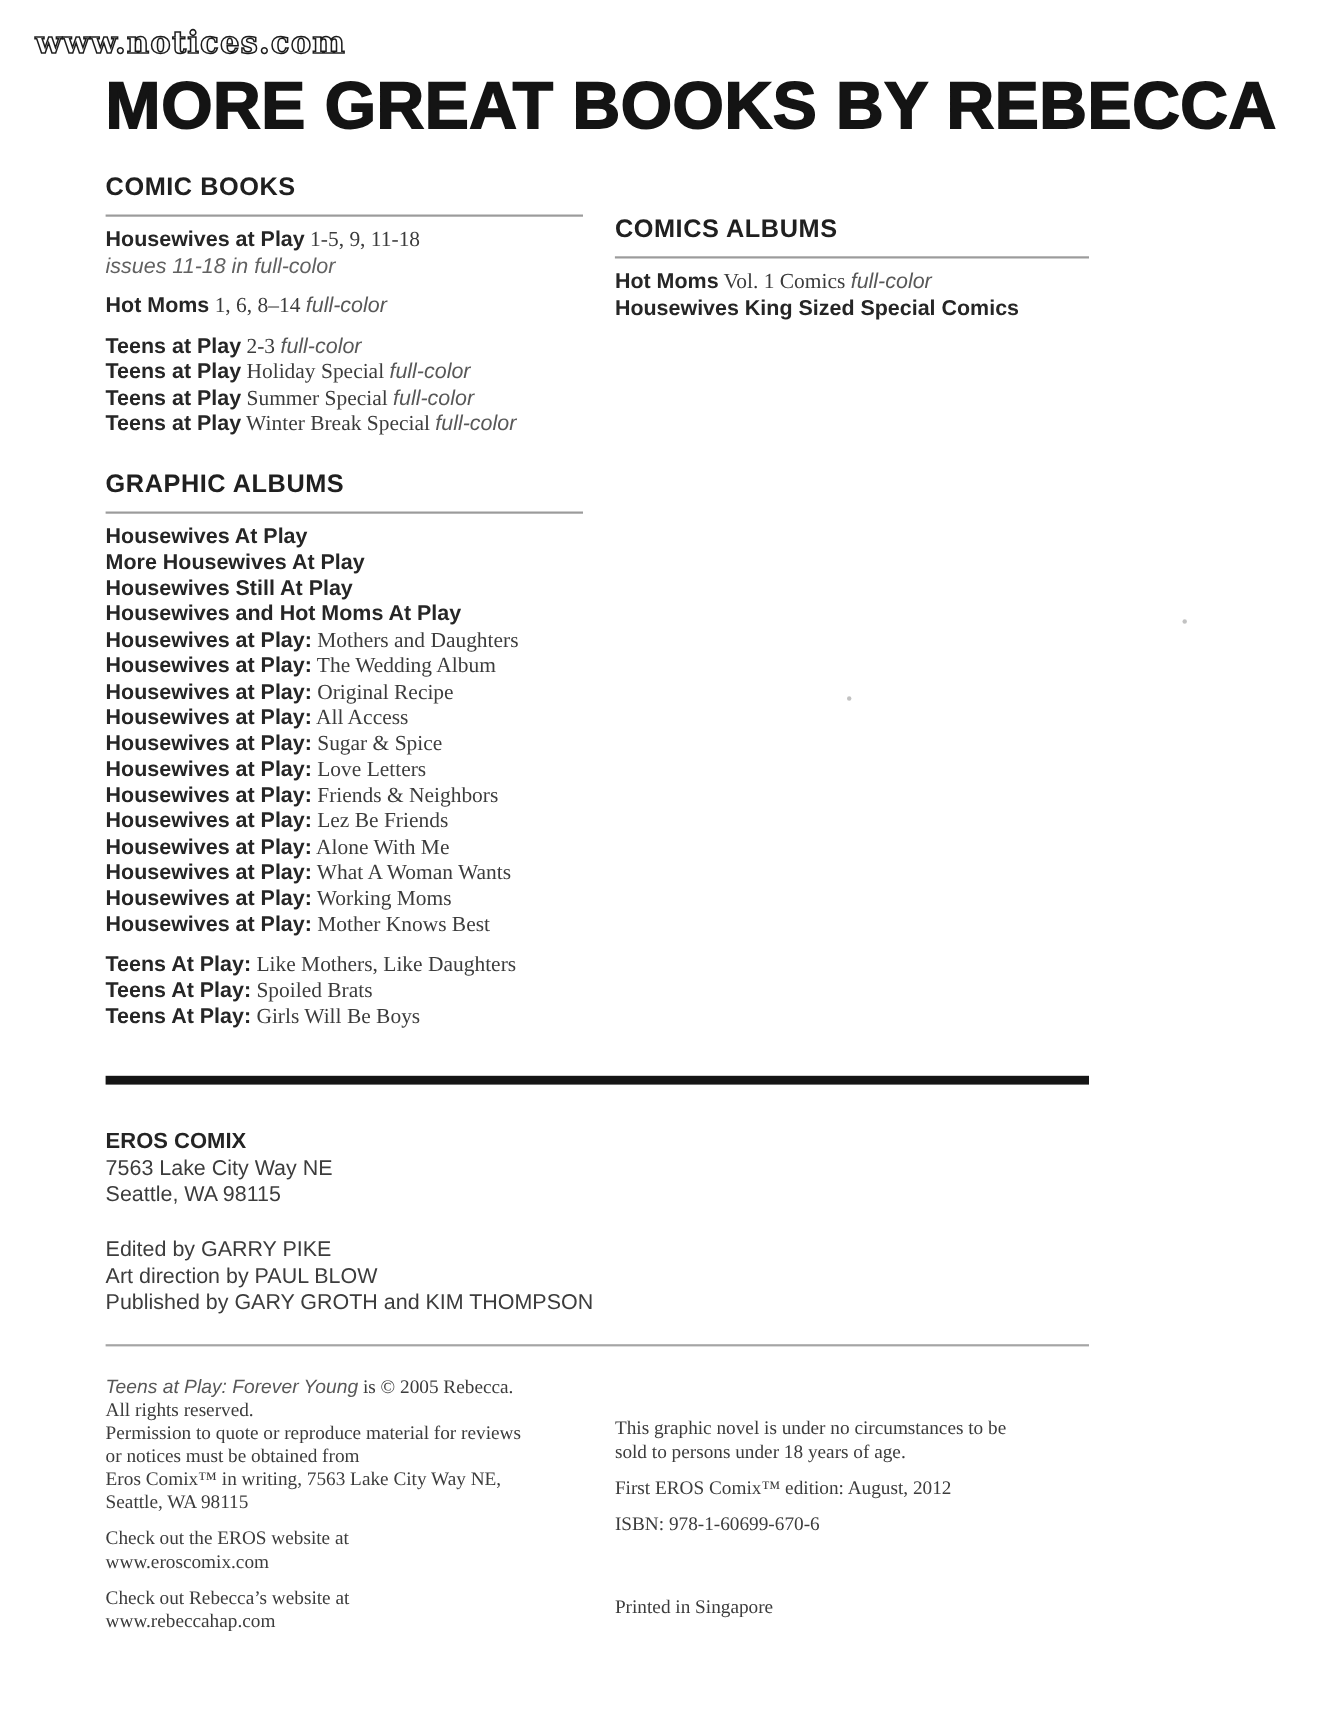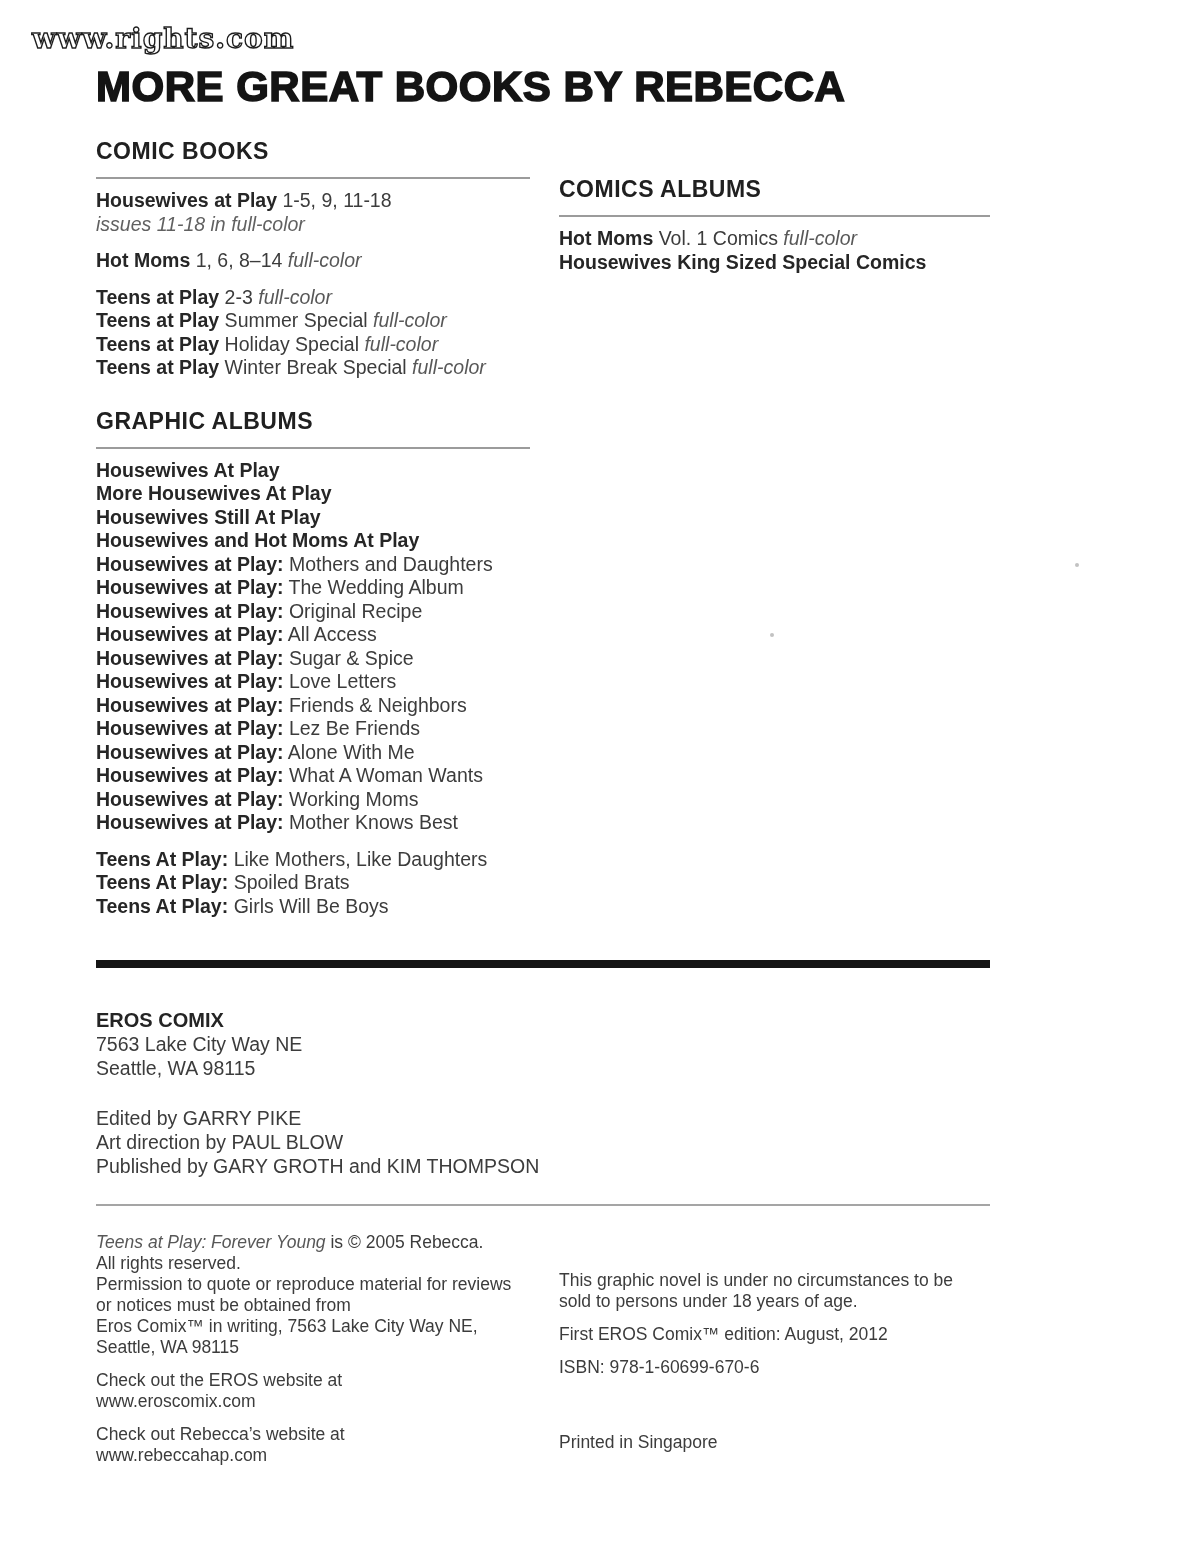--- a/index.html
+++ b/index.html
@@ -21,21 +21,21 @@
     top: 22px;
     font-family: "DejaVu Serif", serif;
     font-weight: bold;
     font-size: 28px;
     color: #ffffff;
     -webkit-text-stroke: 1.4px #1d1d1d;
     letter-spacing: 1px;
   }
 
   .title {
-    font-size: 42px;
+    font-size: 60px;
     font-weight: bold;
     color: #141414;
     -webkit-text-stroke: 1.6px #141414;
     letter-spacing: 0.5px;
     line-height: 1;
     margin: 0 0 32px 0;
     white-space: nowrap;
   }
 
   .columns { display: flex; }
@@ -51,21 +51,21 @@
     margin: 0;
     letter-spacing: 0.5px;
   }
   .rule-thin { height: 2px; background: #9b9b9b; margin: 14px 0 10px 0; }
   .section + .section { margin-top: 30px; }
 
   .book-list .line { font-size: 19.5px; line-height: 23.5px; white-space: nowrap; }
   .book-list .group + .group { margin-top: 13px; }
 
   .seg-b  { font-weight: bold; color: #262626; }
-  .seg-r  { color: #3c3c3c; }
+  .seg-r  { color: #3c3c3c; font-family: Liberation Serif, serif; }
   .seg-i  { font-style: italic; color: #585858; }
   .seg-ig { font-style: italic; color: #616161; }
 
   .rule-thick { height: 8px; background: #151515; margin-top: 42px; }
 
   .publisher { margin-top: 40px; }
   .publisher-name { font-size: 20px; font-weight: bold; color: #242424; line-height: 24px; }
   .publisher .line { font-size: 19.5px; line-height: 24px; color: #3c3c3c; }
   .credits { margin-top: 26px; }
 
@@ -78,21 +78,21 @@
 
   .speck { position: absolute; width: 4px; height: 4px; border-radius: 50%; background: #c2c2c2; }
   .speck-1 { left: 1075px; top: 563px; }
   .speck-2 { left: 770px;  top: 633px; }
 </style>
 </head>
 <body>
 
 <div class="page">
 
-  <div class="watermark">www.rights.com</div>
+  <div class="watermark">www.notices.com</div>
 
   <div class="speck speck-1"></div>
   <div class="speck speck-2"></div>
 
   <div class="content">
     <h1 class="title">MORE GREAT BOOKS BY REBECCA</h1>
 
     <div class="columns">
       <div class="col-left">
 
@@ -102,22 +102,22 @@
           <div class="book-list">
               <div class="group">
                 <div class="line"><span class="seg-b">Housewives at Play</span><span class="seg-r"> 1-5, 9, 11-18</span></div>
                 <div class="line"><span class="seg-ig">issues 11-18 in full-color</span></div>
               </div>
               <div class="group">
                 <div class="line"><span class="seg-b">Hot Moms</span><span class="seg-r"> 1, 6, 8–14 </span><span class="seg-i">full-color</span></div>
               </div>
               <div class="group">
                 <div class="line"><span class="seg-b">Teens at Play</span><span class="seg-r"> 2-3 </span><span class="seg-i">full-color</span></div>
+                <div class="line"><span class="seg-b">Teens at Play</span><span class="seg-r"> Holiday Special </span><span class="seg-i">full-color</span></div>
                 <div class="line"><span class="seg-b">Teens at Play</span><span class="seg-r"> Summer Special </span><span class="seg-i">full-color</span></div>
-                <div class="line"><span class="seg-b">Teens at Play</span><span class="seg-r"> Holiday Special </span><span class="seg-i">full-color</span></div>
                 <div class="line"><span class="seg-b">Teens at Play</span><span class="seg-r"> Winter Break Special </span><span class="seg-i">full-color</span></div>
               </div>
             </div>
         </div>
 
         <div class="section">
           <h2 class="sec-head">GRAPHIC ALBUMS</h2>
           <div class="rule-thin"></div>
           <div class="book-list">
               <div class="group">

